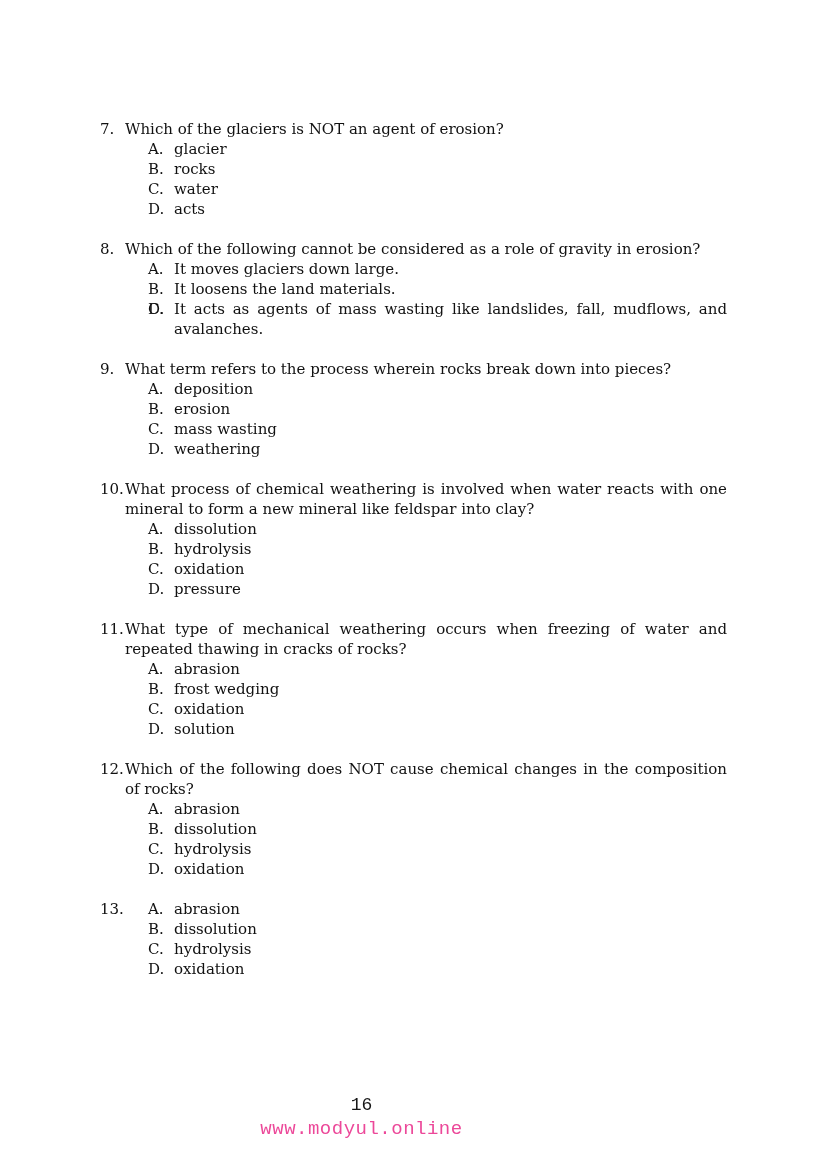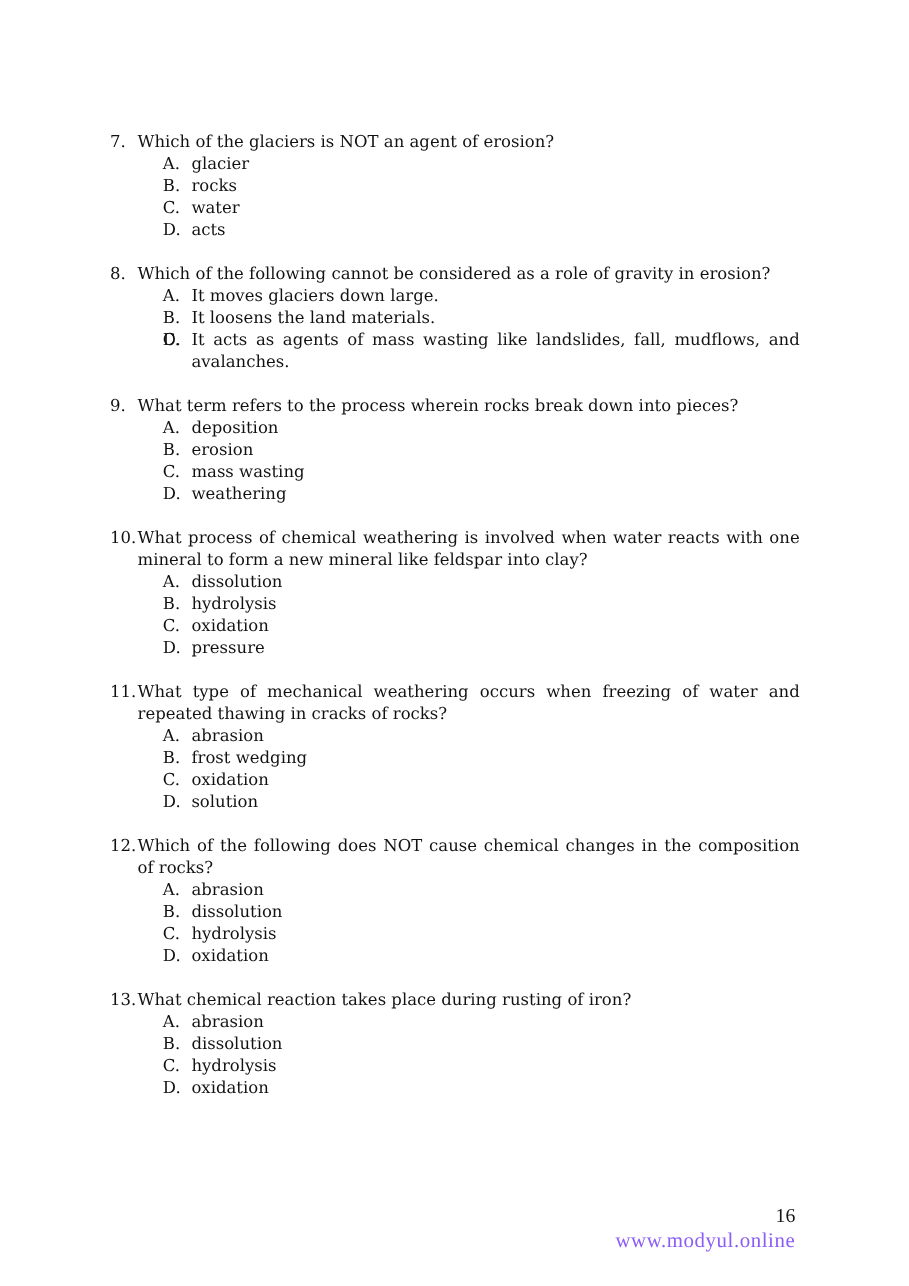--- a/index.html
+++ b/index.html
@@ -53,33 +53,33 @@
     position: absolute;
     left: 48px;
     top: 0;
     white-space: nowrap;
   }
   .footer {
     position: absolute;
     left: 0;
     top: 1095px;
     width: 723px;
-    text-align: right;
-    font-family: Liberation Serif, serif;
+    text-align: center;
+    font-family: Liberation Mono, monospace;
   }
   .page-number {
     font-size: 18px;
     line-height: 21px;
     color: #161616;
   }
   .watermark {
     font-size: 19px;
     line-height: 20px;
     margin-top: 3px;
-    color: #8b5cf6;
+    color: #ec4899;
     letter-spacing: 0.5px;
   }
 </style>
 </head>
 <body>
 
 <div class="page">
 
   <main class="content">
     <section class="question">
@@ -203,21 +203,21 @@
           <span class="opt-letter">C.</span><span class="opt-text">hydrolysis</span>
         </li>
           <li class="option">
           <span class="opt-letter">D.</span><span class="opt-text">oxidation</span>
         </li>
         </ol>
     </section>
 
     <section class="question">
       <div class="q-head">
-        <span class="q-num">13.</span><span class="q-text">What chemical reaction takes place during rusting of iron?</span>
+        <span class="q-num">13.</span>
       </div>
       <ol class="options">
 
       <li class="option">
           <span class="opt-letter">A.</span><span class="opt-text">abrasion</span>
         </li>
           <li class="option">
           <span class="opt-letter">B.</span><span class="opt-text">dissolution</span>
         </li>
           <li class="option">

